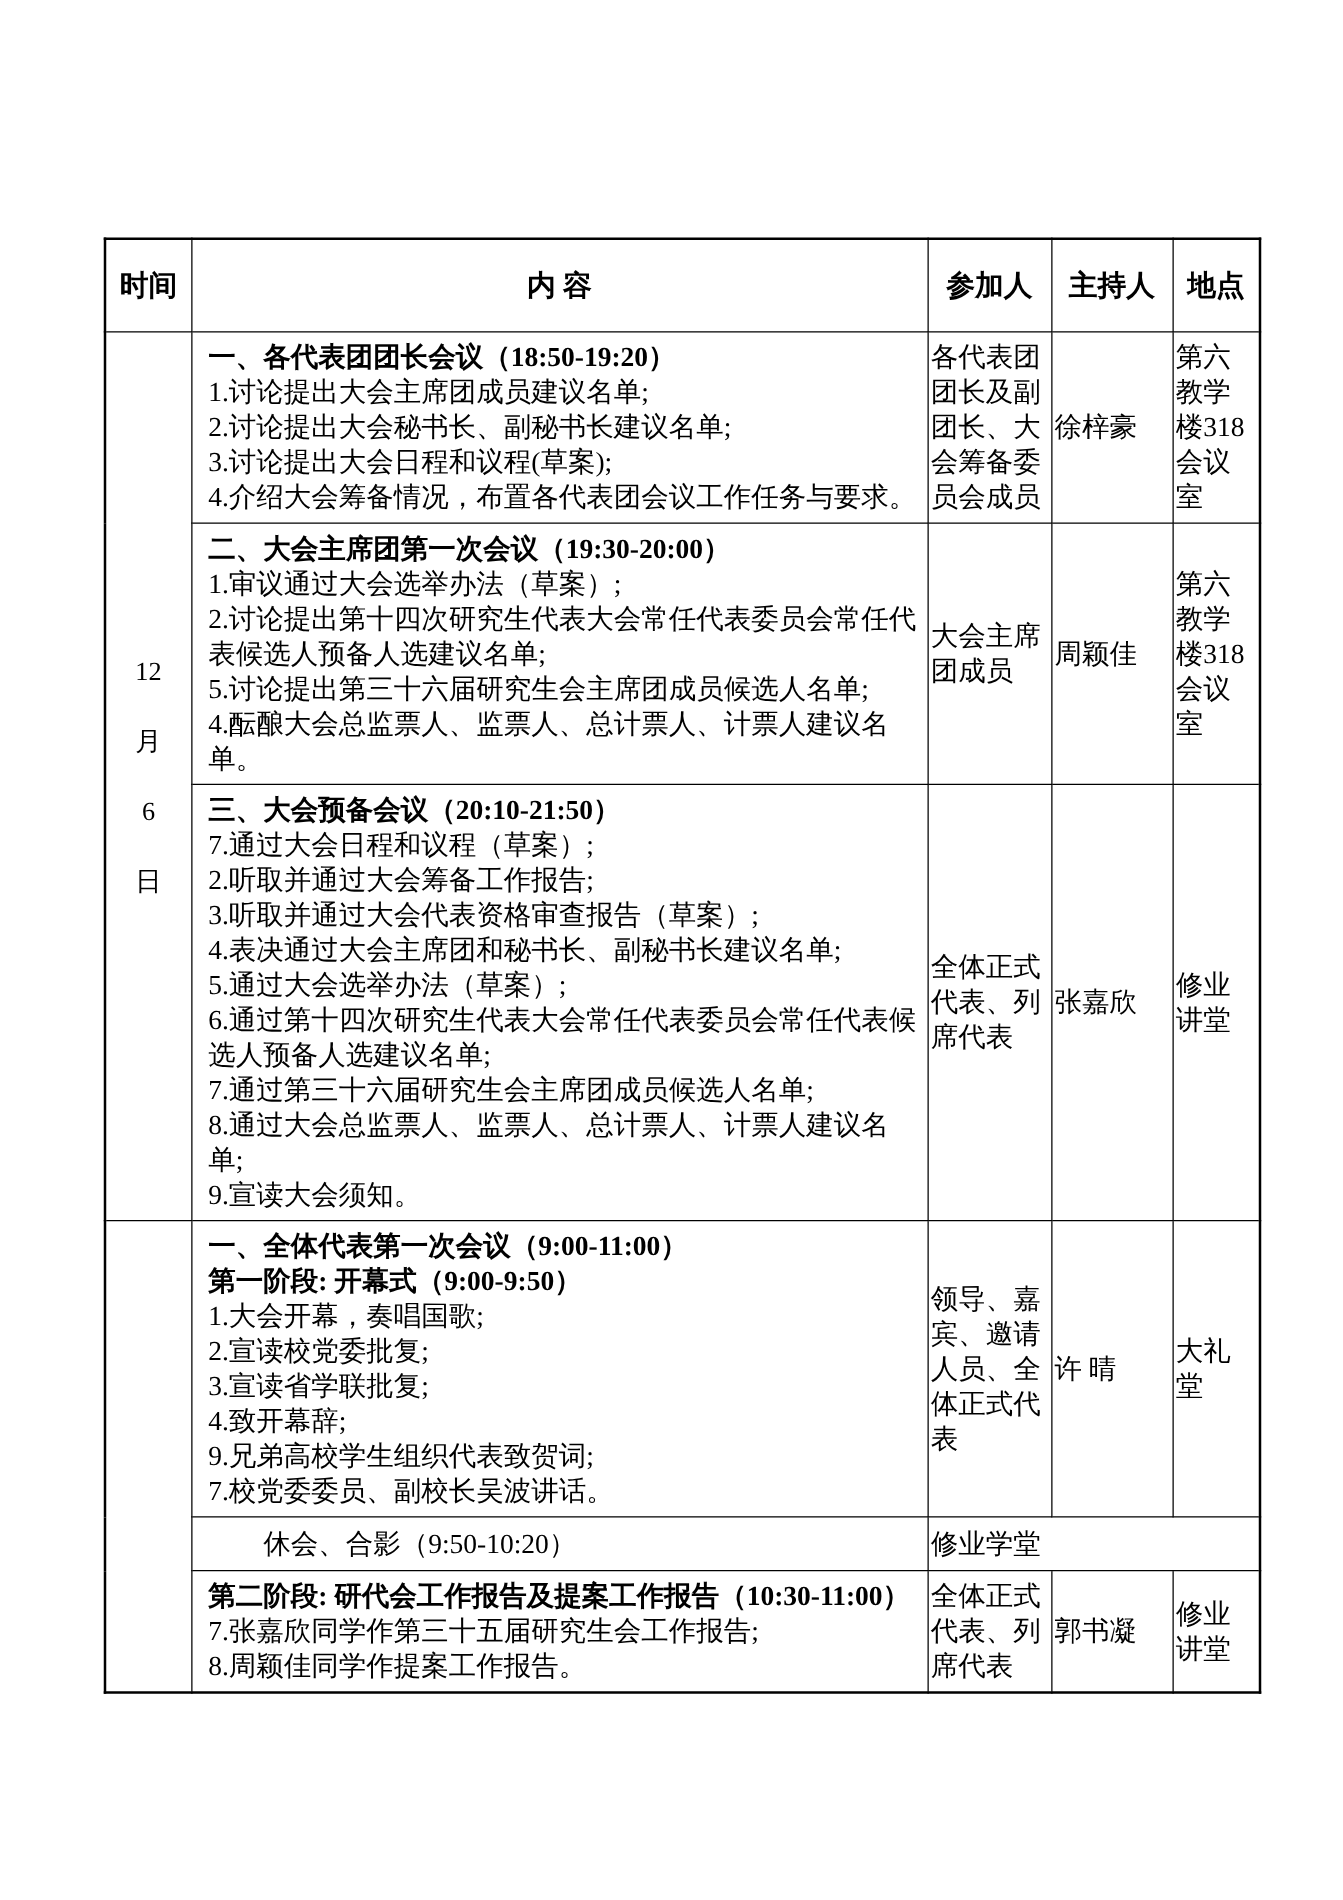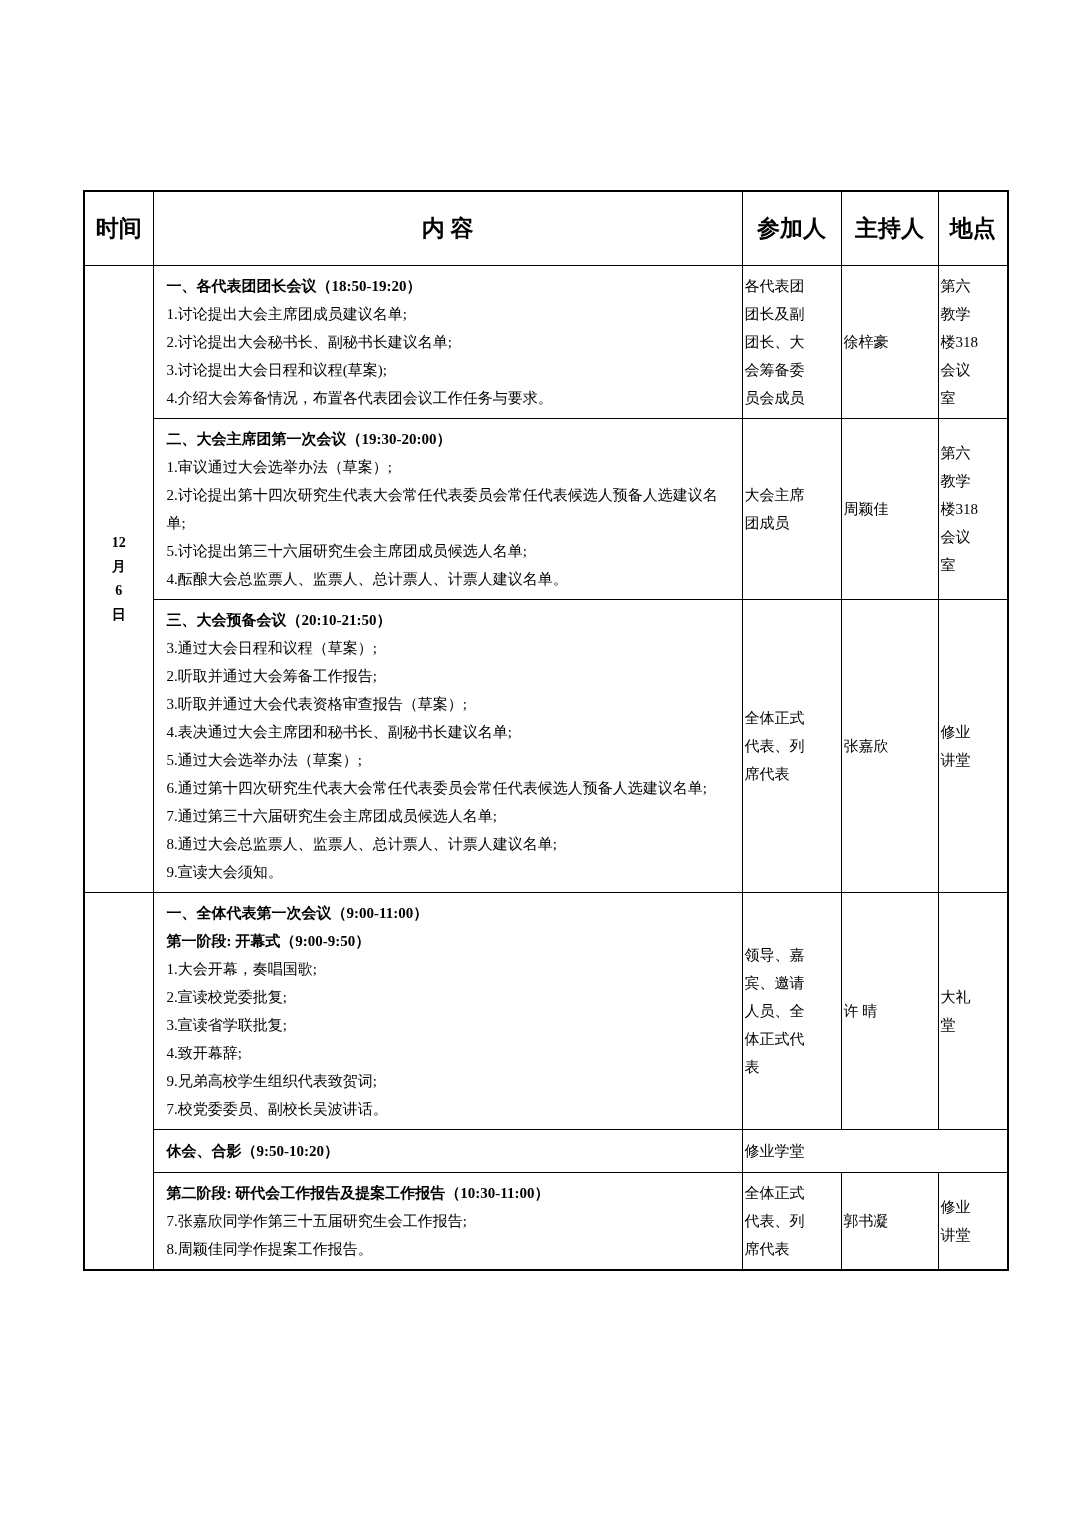--- a/index.html
+++ b/index.html
@@ -26,43 +26,43 @@
     vertical-align: middle;
   }
   .schedule th {
     font-size: 23px;
     font-weight: bold;
     height: 73px;
     text-align: center;
     white-space: pre-line;
   }
   .schedule td {
-    font-size: 15px;
+    font-size: 22px;
     line-height: 28px;
   }
   td.content-cell {
     padding: 6px 8px 6px 13px;
     text-align: left;
   }
   .agenda-title { font-weight: bold; }
   .agenda-item { font-weight: normal; }
   td.center-cell {
     text-align: left;
     white-space: pre-line;
     padding: 4px 2px;
   }
   td.date-cell {
-    font-weight: bold;
-    font-size: 14px;
-    line-height: 24px;
+    font-weight: normal;
+    font-size: 21px;
+    line-height: 56px;
     text-align: center;
     white-space: pre-line;
   }
   td.break-content { padding: 7px 8px 7px 13px; }
-  .break-label { font-weight: bold; }
+  .break-label { font-weight: normal; margin-left: 44px; }
 </style>
 </head>
 <body>
 
 <div class="page">
   <table class="schedule">
     <colgroup>
       <col style="width:69px">
       <col style="width:589px">
       <col style="width:99px">
@@ -117,21 +117,21 @@
         <td class="center-cell">周颖佳</td>
         <td class="center-cell">第六
 教学
 楼318
 会议
 室</td>
       </tr>
       <tr>
         <td class="content-cell">
           <div class="agenda-title">三、大会预备会议（20:10-21:50）</div>
-          <div class="agenda-item">3.通过大会日程和议程（草案）;</div>
+          <div class="agenda-item">7.通过大会日程和议程（草案）;</div>
           <div class="agenda-item">2.听取并通过大会筹备工作报告;</div>
           <div class="agenda-item">3.听取并通过大会代表资格审查报告（草案）;</div>
           <div class="agenda-item">4.表决通过大会主席团和秘书长、副秘书长建议名单;</div>
           <div class="agenda-item">5.通过大会选举办法（草案）;</div>
           <div class="agenda-item">6.通过第十四次研究生代表大会常任代表委员会常任代表候选人预备人选建议名单;</div>
           <div class="agenda-item">7.通过第三十六届研究生会主席团成员候选人名单;</div>
           <div class="agenda-item">8.通过大会总监票人、监票人、总计票人、计票人建议名单;</div>
           <div class="agenda-item">9.宣读大会须知。</div>
         </td>
         <td class="center-cell">全体正式

